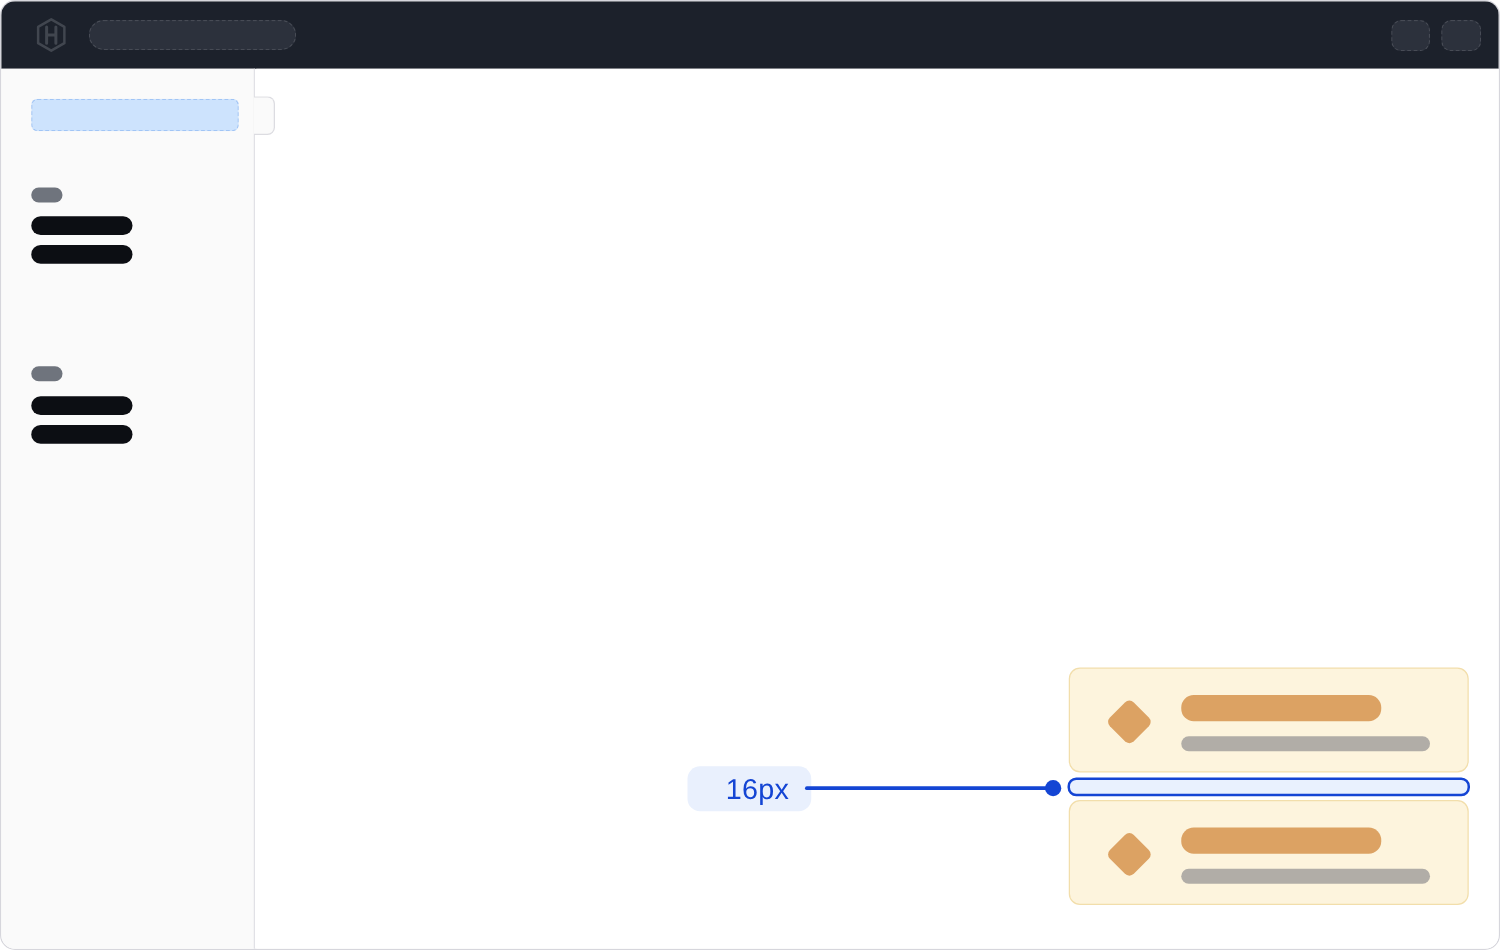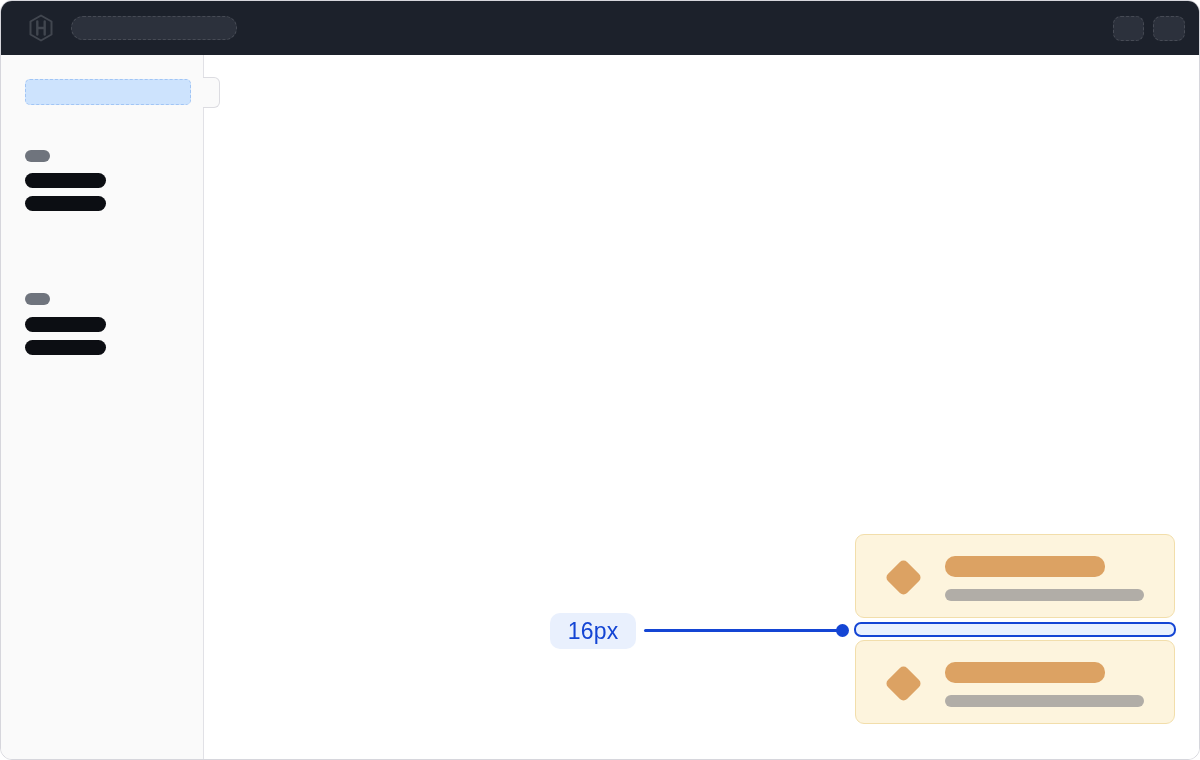--- a/index.html
+++ b/index.html
@@ -29,21 +29,21 @@
   .card{position:absolute;left:854px;width:320px;height:84px;box-sizing:border-box;
     background:#fdf4dd;border:1px solid #f2deab;border-radius:9px;}
   .card-1{top:533px;} .card-2{top:639px;}
   .diamond{position:absolute;left:34px;top:29px;width:27px;height:27px;background:#dca263;border-radius:5px;transform:rotate(45deg);}
   .bar-title{position:absolute;left:89px;top:21px;width:160px;height:21px;background:#dca263;border-radius:10px;}
   .bar-sub{position:absolute;left:89px;top:54px;width:199px;height:12px;background:#b1ada7;border-radius:6px;}
   
   .gap-rect{position:absolute;left:853px;top:621px;width:322px;height:15px;box-sizing:border-box;
     background:#e9f1fe;border:2.5px solid #1445d4;border-radius:7px;z-index:2;}
   .spacing-label{position:absolute;left:549px;top:612px;width:86px;height:36px;background:#e9f0fd;border-radius:10px;
-    display:flex;align-items:center;justify-content:center;color:#1445d4;font-size:23px;font-weight:500;letter-spacing:0.2px;}
+    display:flex;align-items:center;justify-content:center;color:#1445d4;font-size:23px;font-weight:500;letter-spacing:0.2px;padding-left:13px;}
   .measure-line{position:absolute;left:643px;top:628px;width:194px;height:3px;background:#1445d4;border-radius:2px;}
   .measure-dot{position:absolute;left:835px;top:623px;width:13px;height:13px;background:#1445d4;border-radius:50%;}
 </style>
 </head>
 <body>
 
 <div class="frame">
 
   <div class="navbar">
     <svg class="logo" viewBox="0 0 24 28">

